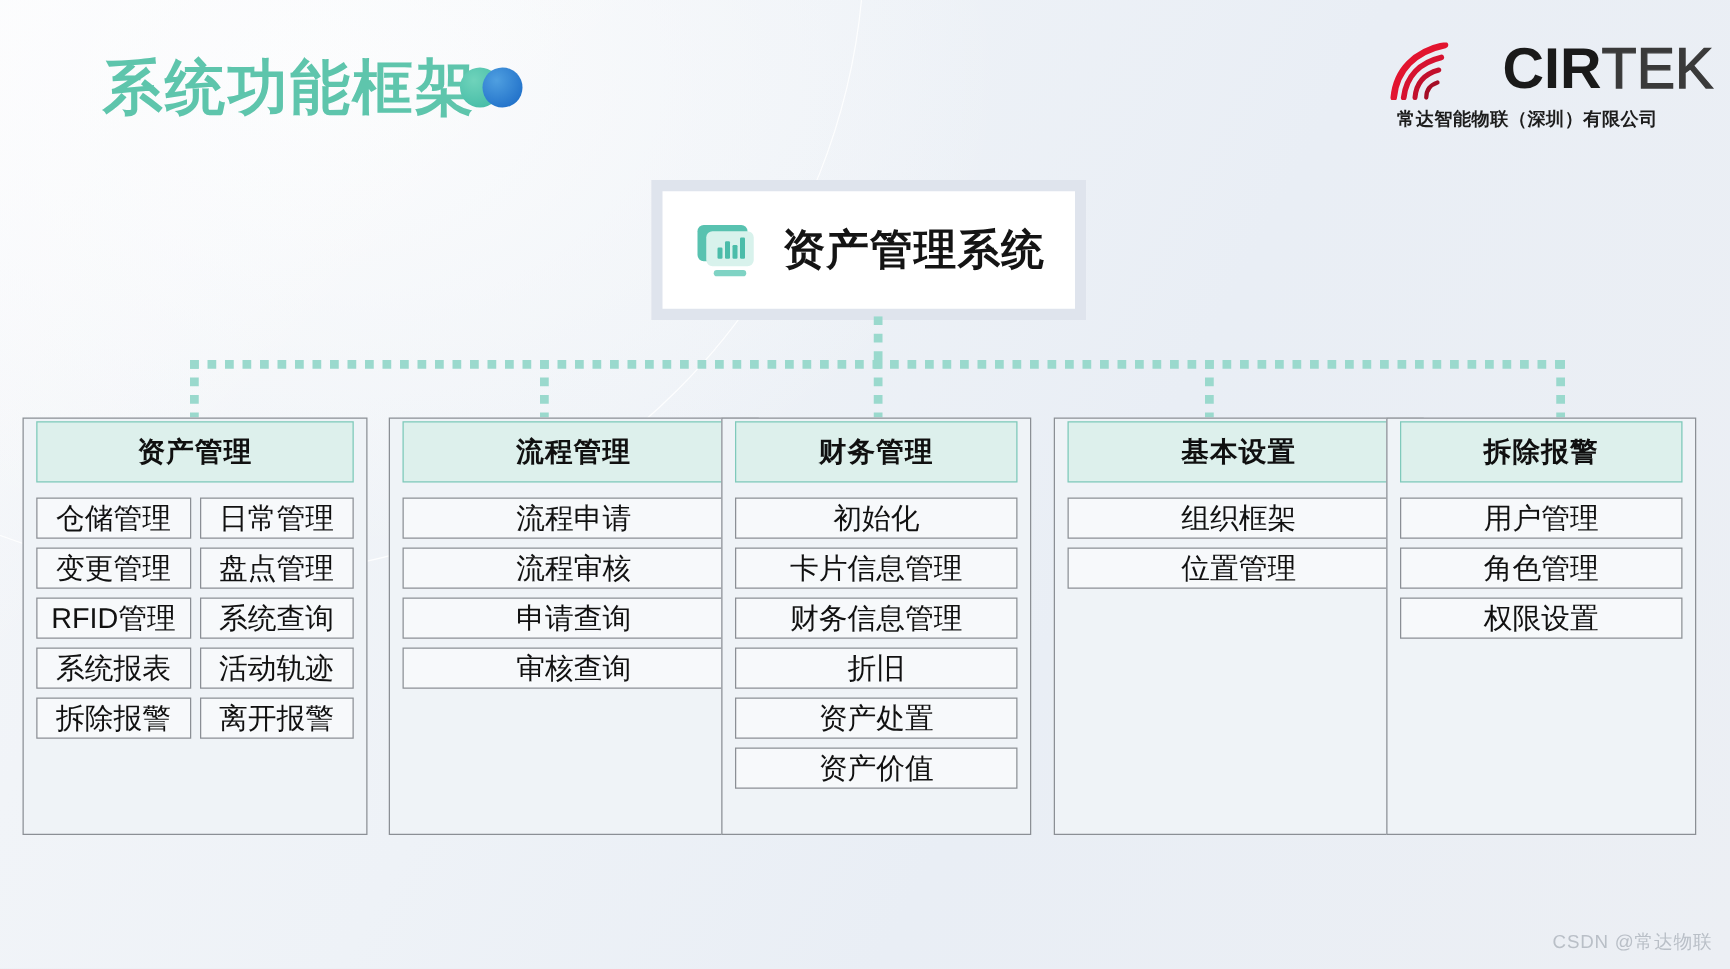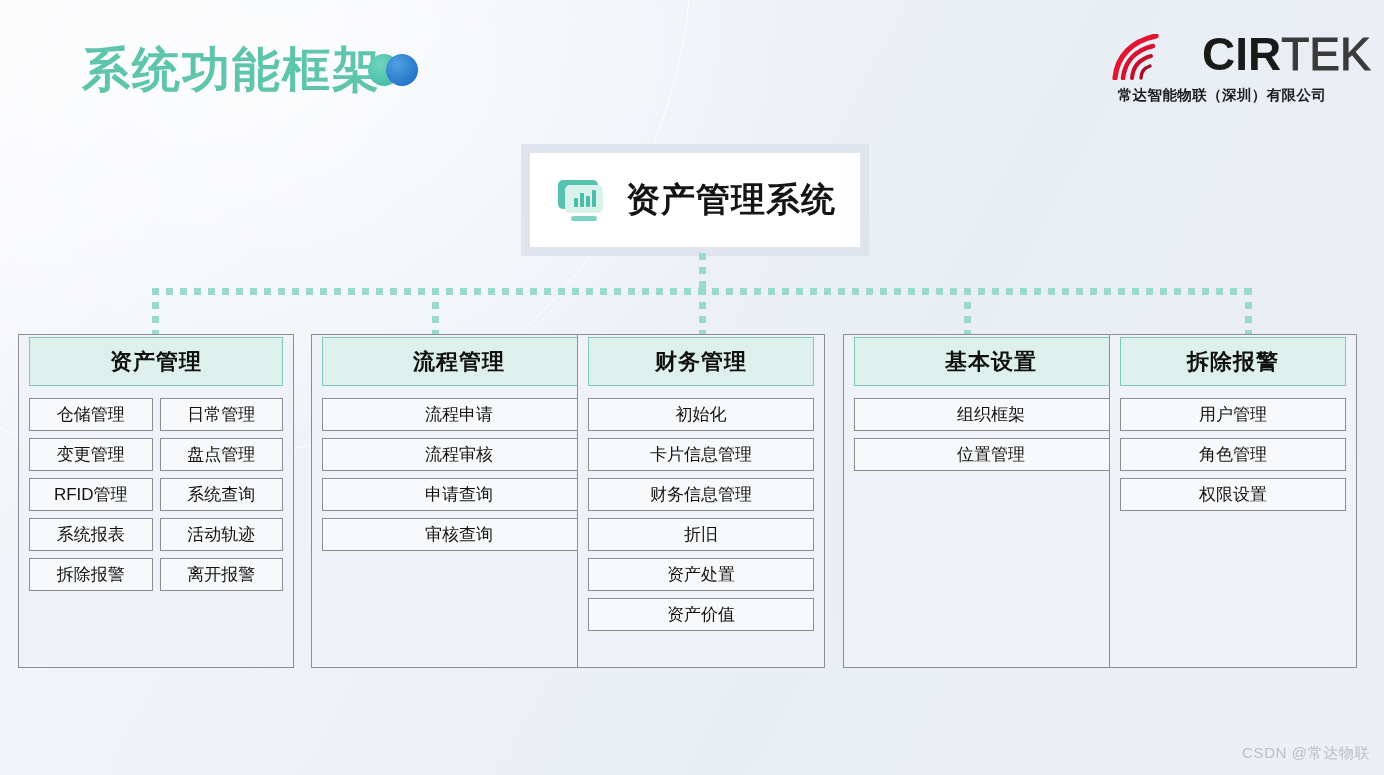--- a/index.html
+++ b/index.html
@@ -96,21 +96,21 @@
     border:1px solid #7fc9bb;background:#ddf0ec;
     display:flex;align-items:center;justify-content:center;
     font-size:22px;font-weight:bold;color:#101010;letter-spacing:1px;
     margin-bottom:12px;
   }
   .card-items{display:flex;flex-wrap:wrap;gap:7px;}
   .item{
     box-sizing:border-box;height:33px;
     border:1px solid #8b8f95;background:#f7f9fb;
     display:flex;align-items:center;justify-content:center;
-    font-size:17px;color:#111;white-space:nowrap;
+    font-size:23px;color:#111;white-space:nowrap;
   }
   .card.two-col .item{width:calc(50% - 3.5px);}
   .card.one-col .item{width:100%;}
 
   #watermark{
     position:absolute;right:14px;bottom:12px;
     font-size:15px;color:#b9bfc7;letter-spacing:.6px;white-space:nowrap;
   }
 </style>
 </head>

